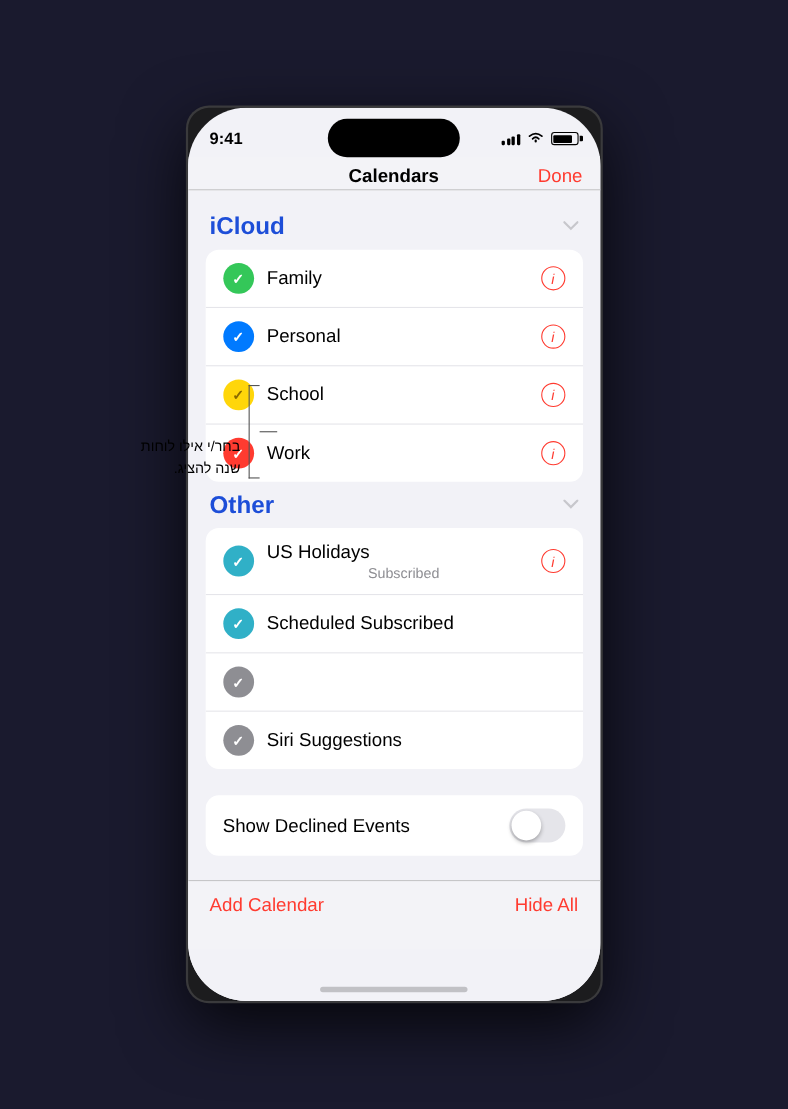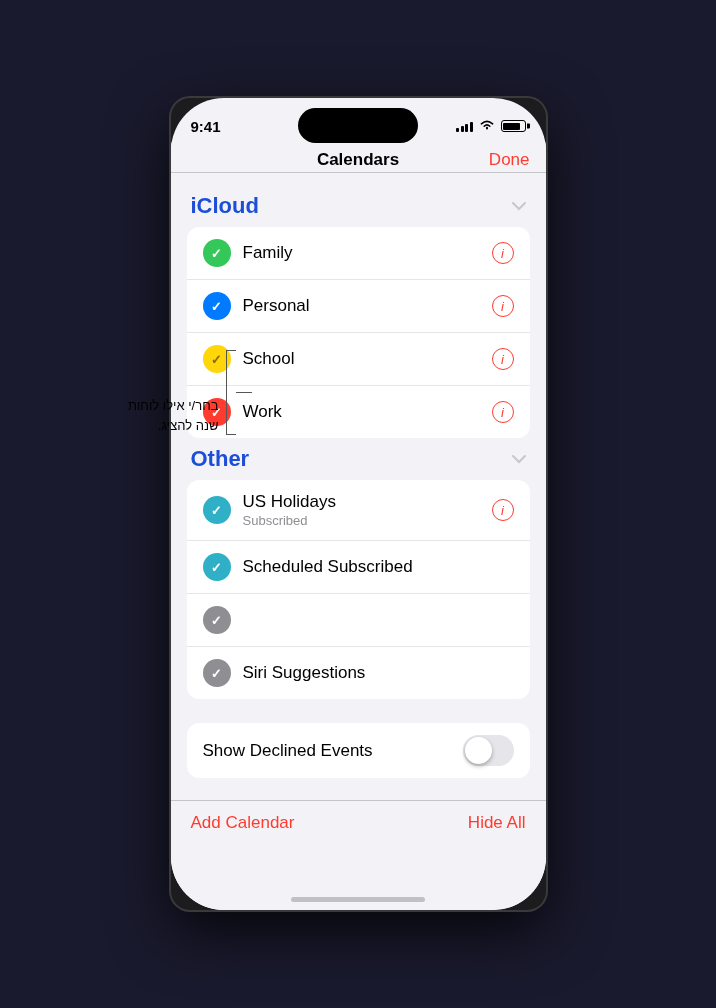--- a/index.html
+++ b/index.html
@@ -219,20 +219,21 @@
 
     .item-title {
       font-size: 17px;
       color: #000;
     }
 
     .item-subtitle {
       font-size: 13px;
       color: #8e8e93;
       margin-top: 1px;
+      text-align: center;
     }
 
     .info-button {
       width: 22px;
       height: 22px;
       border: 1.5px solid #ff3b30;
       border-radius: 50%;
       display: flex;
       align-items: center;
       justify-content: center;

